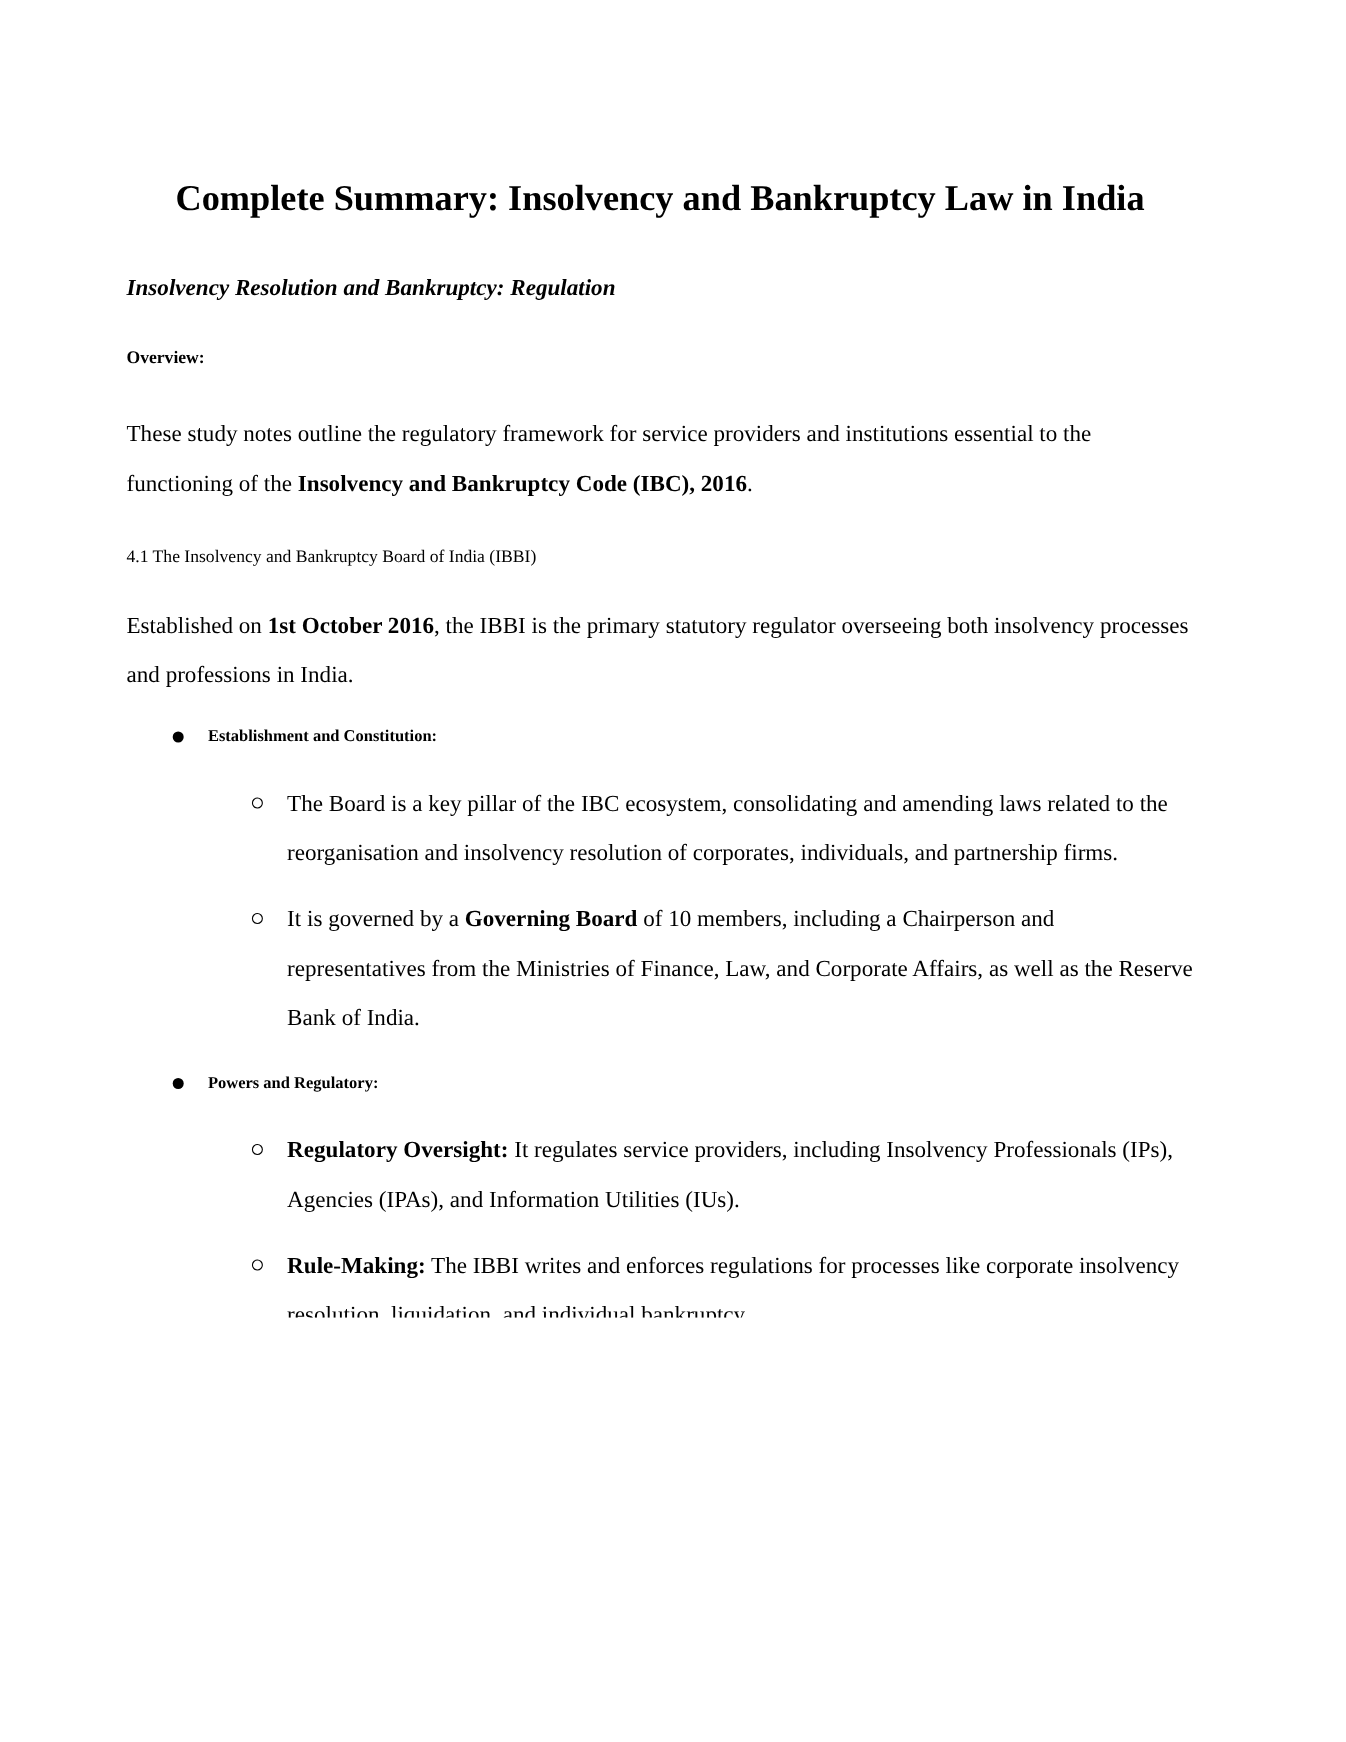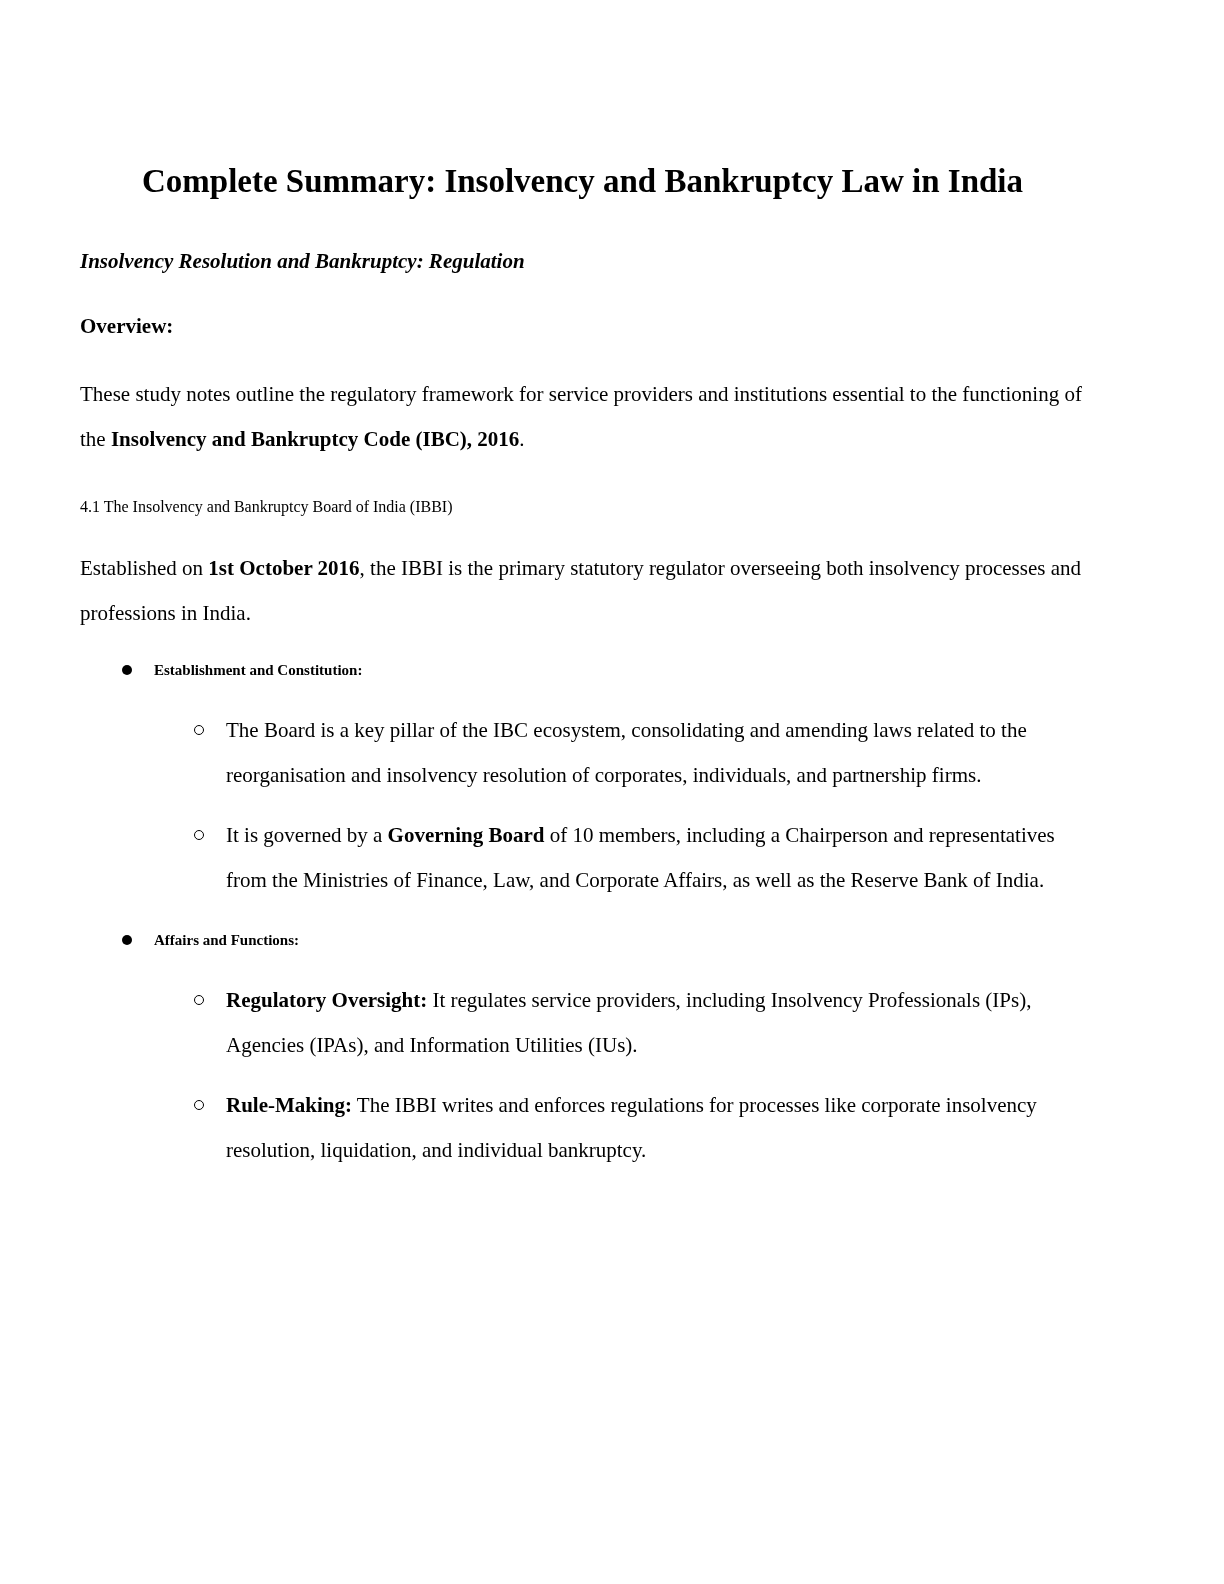--- a/index.html
+++ b/index.html
@@ -2,21 +2,21 @@
 <html><head>
 <meta charset="utf-8">
 <style>
   html, body { margin: 0; padding: 0; background: #ffffff; }
   .page {
     position: relative;
     width: 1224px;
     height: 1198px;
     background: #ffffff;
     box-sizing: border-box;
-    padding: 152px 139px 0 80px;
+    padding: 152px 139px 0 115px;
     font-family: "Liberation Serif", "DejaVu Serif", serif;
     color: #000000;
     overflow: hidden;
   }
   .title {
     font-size: 33px;
     line-height: 58px;
     font-weight: bold;
     text-align: center;
     max-width: 900px;
@@ -24,21 +24,21 @@
   }
   .subtitle {
     font-size: 21px;
     line-height: 30px;
     font-weight: bold;
     font-style: italic;
     text-align: left;
     margin: 0 0 34px 0;
   }
   .overview-heading {
-    font-size: 21px;
+    font-size: 16px;
     line-height: 32px;
     font-weight: bold;
     margin: 0 0 30px 0;
   }
   .para {
     font-size: 21px;
     line-height: 45px;
     margin: 0 0 28px 0;
   }
   .para.tight { margin-bottom: 12px; }
@@ -105,21 +105,21 @@
     <span><span>The Board is a key pillar of the IBC ecosystem, consolidating and amending laws related to the reorganisation and insolvency resolution of corporates, individuals, and partnership firms.</span></span>
   </div>
 
   <div class="li2">
     <span class="marker circle"></span>
     <span><span>It is governed by a </span><b>Governing Board</b><span> of 10 members, including a Chairperson and representatives from the Ministries of Finance, Law, and Corporate Affairs, as well as the Reserve Bank of India.</span></span>
   </div>
 
   <div class="li1">
     <span class="marker dot"></span>
-    <span>Affairs and Functions:</span>
+    <span>Powers and Regulatory:</span>
   </div>
 
   <div class="li2">
     <span class="marker circle"></span>
     <span><b>Regulatory Oversight:</b><span> It regulates service providers, including Insolvency Professionals (IPs), Agencies (IPAs), and Information Utilities (IUs).</span></span>
   </div>
 
   <div class="li2">
     <span class="marker circle"></span>
     <span><b>Rule-Making:</b><span> The IBBI writes and enforces regulations for processes like corporate insolvency resolution, liquidation, and individual bankruptcy.</span></span>

